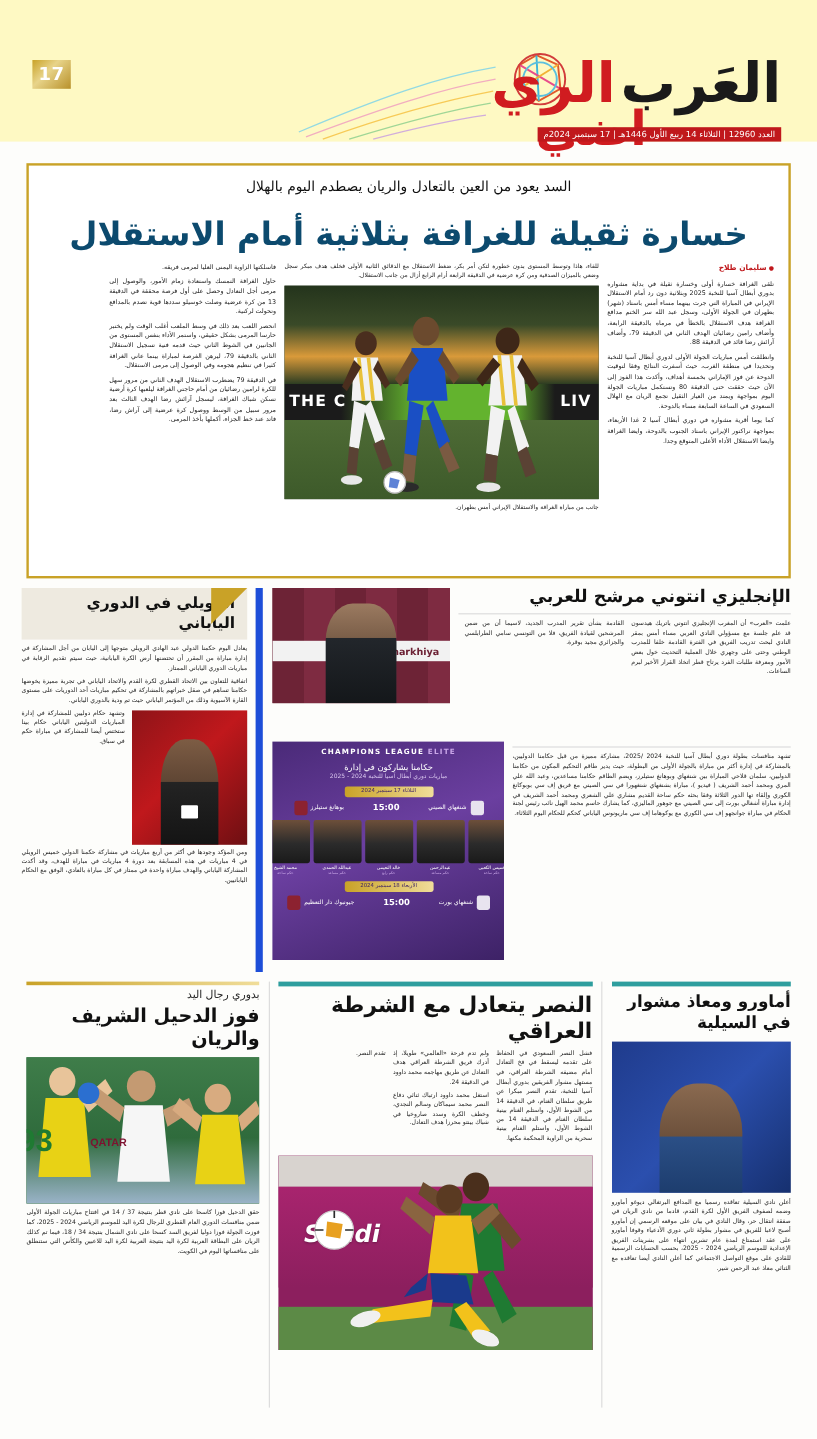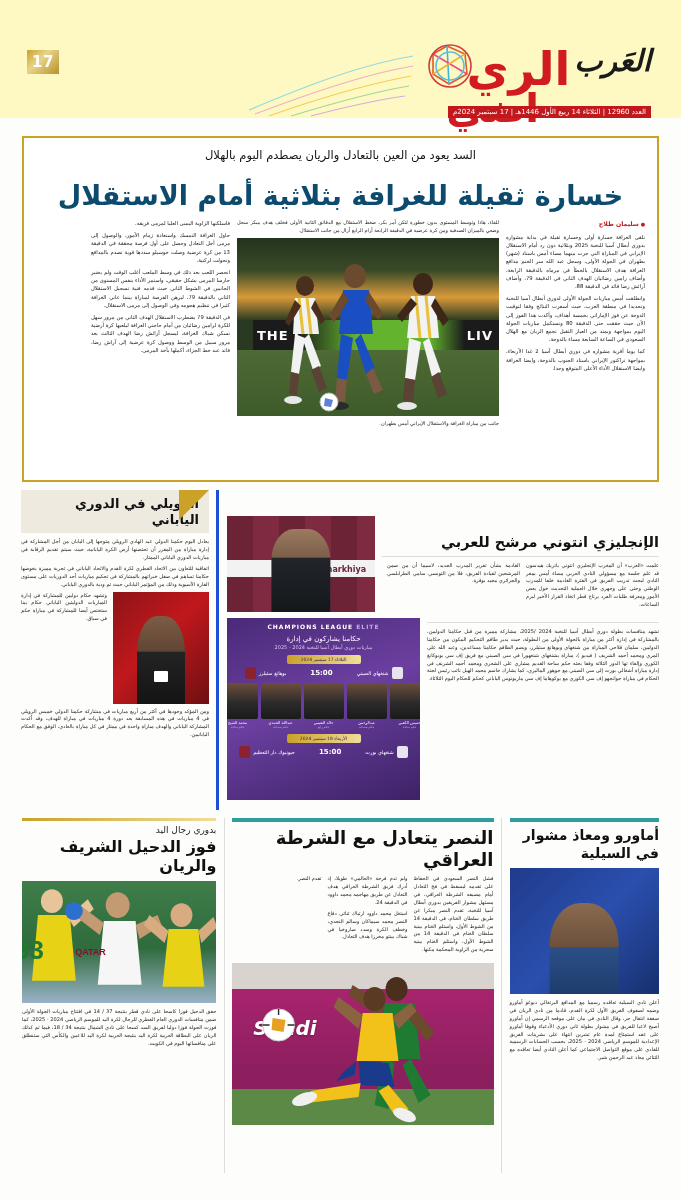--- a/index.html
+++ b/index.html
@@ -39,23 +39,22 @@
   .logo-ball{
     position:absolute;right:166px;top:-4px;width:78px;height:70px;
   }
   .logo-streaks{position:absolute;right:236px;top:8px;width:170px;height:66px;}
   .logo-text{
     position:absolute;right:0;top:2px;
     display:flex;align-items:flex-start;direction:rtl;
     font-family:"DejaVu Sans","Liberation Sans",sans-serif;
   }
   .logo-alarab{
-    font-size:30px;font-weight:bold;color:#1a1a1a;line-height:1;
+    font-size:46px;font-weight:bold;color:#1a1a1a;line-height:1;
     letter-spacing:-2px;
-    font-style:italic;
   }
   .logo-riyadi{
     font-size:46px;font-weight:bold;color:#d01c20;line-height:1;
     letter-spacing:-2px;margin-right:4px;
   }
   .logo-riyadi2{
     position:absolute;right:112px;top:44px;
     font-size:40px;font-weight:bold;color:#d01c20;line-height:1;
     letter-spacing:-2px;
   }
@@ -103,21 +102,21 @@
   .lead-caption{
     font-size:5px;line-height:1.5;color:#1c1c1c;text-align:justify;direction:rtl;
   }
 
   
   .photo{
     position:relative;overflow:hidden;background:#2a3a22;
   }
   .ph-crowd{position:absolute;left:0;right:0;top:0;height:46%;
     background:linear-gradient(180deg,#24341c 0%,#3a4a28 40%,#d99a3a 72%,#2d3d22 100%);}
-  .ph-board{position:absolute;left:16px;right:0;top:46%;height:17%;
+  .ph-board{position:absolute;left:0;right:0;top:46%;height:17%;
     background:linear-gradient(90deg,#1b1b1b 0%,#1b1b1b 18%,#63b32e 42%,#63b32e 72%,#1b1b1b 86%,#1b1b1b 100%);}
   .ph-board span{position:absolute;color:#fff;font-weight:bold;font-size:13px;
     top:50%;transform:translateY(-50%);letter-spacing:1px;direction:ltr;}
   .ph-grass{position:absolute;left:0;right:0;top:63%;bottom:0;
     background:linear-gradient(180deg,#4e6b35 0%,#3d5a2a 100%);}
 
   
   .mid{
     position:absolute;left:22px;right:22px;top:490px;height:320px;
   }
@@ -339,21 +338,21 @@
         <p>في الدقيقة 79 يضطرب الاستقلال الهدف الثاني من مرور سهل للكرة لرامين رضائيان من أمام حاجتي الغرافة ليلعبها كرة أرضية تسكن شباك الغرافة، ليسجل آرائش رضا الهدف الثالث بعد مرور سبيل من الوسط ووصول كرة عرضية إلى آراش رضا، فاتد عند خط الجزاء، أكملها بأخذ المرمى.</p>
       </div>
     </div>
   </div>
 
   <div class="mid">
     <div style="display:flex;direction:rtl;gap:8px;height:100%;">
 
       <div style="width:432px;display:flex;flex-direction:column;gap:6px;">
 
-        <div style="display:flex;direction:rtl;gap:7px;height:122px;align-items:flex-end;">
+        <div style="display:flex;direction:rtl;gap:7px;height:122px;">
           <div style="flex:1;">
             <div class="sec-head">الإنجليزي انتوني مرشح للعربي</div>
             <div style="height:1px;background:#ddd;margin:4px 0 5px 0;"></div>
             <div style="display:flex;direction:rtl;gap:6px;">
               <div class="body-txt" style="width:133px;">
                 <p>علمت «العرب» أن المغرب الإنجليزي انتوني باتريك هيدسون قد علم جلسة مع مسؤولي النادي العربي مساء أمس بمقر النادي لبحث تدريب الفريق في الفترة القادمة خلفا للمدرب الوطني وحتى على وجهري خلال العملية التحديث خول بعض الأمور ومعرفة طلبات الفرد يرتاح قطر اتخاذ القرار الأخير لبرم الساعات.</p>
               </div>
               <div class="body-txt" style="width:133px;">
                 <p>القادمة بشأن تقرير المدرب الجديد، لاسيما أن من ضمن المرشحين لقيادة الفريق، فلا من التونسي سامي الطرابلسي والجزائري مجيد بوقرة.</p>
               </div>
@@ -434,21 +433,21 @@
               <div class="cl-time">15:00</div>
               <div class="cl-team">
                 <span>جيونبوك دار التعظيم</span>
                 <span class="cl-crest red"></span>
               </div>
             </div>
           </div>
         </div>
       </div>
 
-      <div style="width:195px;border-right:3px solid #1d4ed8;padding-right:7px;">
+      <div style="width:195px;border-right:6px solid #1d4ed8;padding-right:7px;">
         <div class="gold-banner">
           <div class="sec-head" style="font-size:13px;">الرويلي في الدوري الياباني</div>
         </div>
         <div class="body-txt" style="margin-top:5px;">
           <p>يعادل اليوم حكمنا الدولي عبد الهادي الرويلي متوجها إلى اليابان من أجل المشاركة في إدارة مباراة من المقرر أن تحتضنها أرض الكرة اليابانية، حيث سيتم تقديم الرقابة في مباريات الدوري الياباني الممتاز.</p>
           <p>اتفاقية للتعاون بين الاتحاد القطري لكرة القدم والاتحاد الياباني في تجربة مميزة يخوضها حكامنا تساهم في صقل خبراتهم بالمشاركة في تحكيم مباريات أحد الدوريات على مستوى القارة الآسيوية وذلك من المؤتمر الياباني حيث تم ودية بالدوري الياباني.</p>
         </div>
         <div style="display:flex;direction:rtl;gap:6px;margin-top:3px;">
           <div class="referee-photo" style="width:96px;height:112px;">
             <div class="head"></div>

